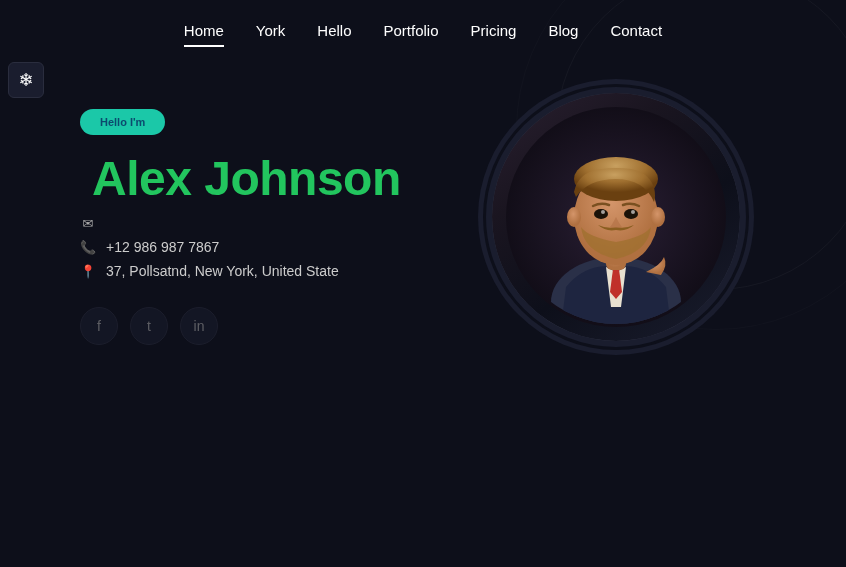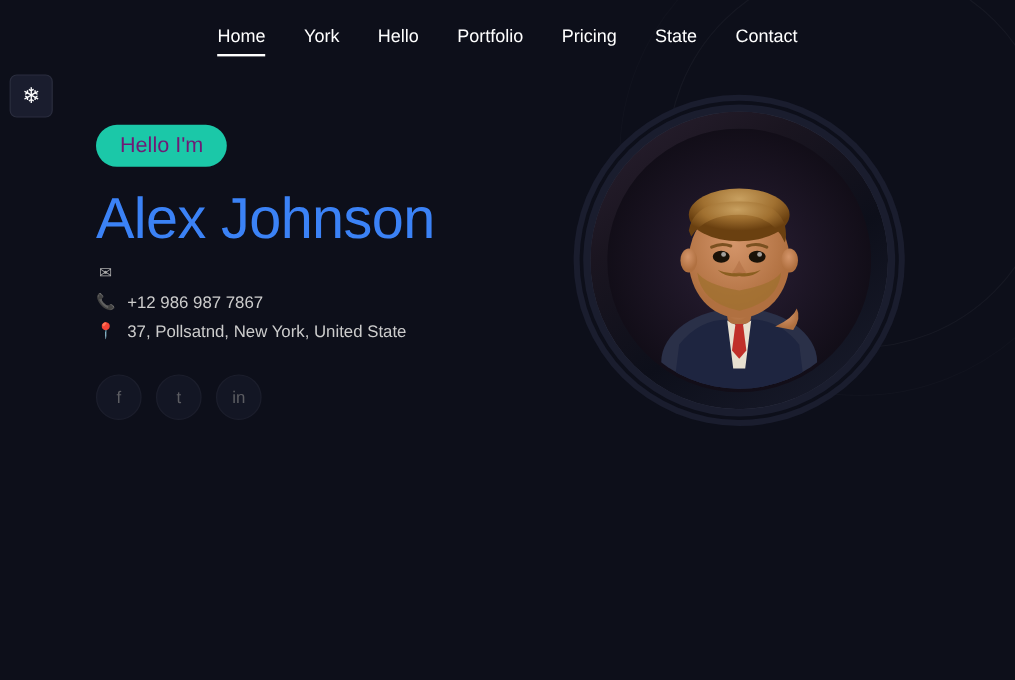--- a/index.html
+++ b/index.html
@@ -73,36 +73,37 @@
       position: relative;
     }
 
     .left-content {
       max-width: 420px;
     }
 
     .hello-badge {
       display: inline-block;
       background: #1bc8a8;
-      color: #701a75;
-      font-size: 18px;
-      font-weight: 400;
+      color: #0c4a6e;
+      font-size: 11px;
+      font-weight: 700;
       padding: 7px 20px;
       border-radius: 30px;
       margin-bottom: 18px;
       cursor: pointer;
     }
 
     .name-title {
       font-size: 48px;
-      font-weight: 400;
-      color: #3b82f6;
+      font-weight: 700;
+      color: #22c55e;
       line-height: 1.1;
       margin-bottom: 10px;
       letter-spacing: -0.5px;
+      margin-left: 12px;
     }
 
     .job-title {
       font-size: 18px;
       font-weight: 700;
       color: #ffffff;
       margin-bottom: 24px;
     }
 
     .contact-info {
@@ -225,21 +226,21 @@
   </style>
 </head>
 <body>
 
 <nav>
   <a class="active">Home</a>
   <a>York</a>
   <a>Hello</a>
   <a>Portfolio</a>
   <a>Pricing</a>
-  <a>State</a>
+  <a>Blog</a>
   <a>Contact</a>
 </nav>
 
 <div class="snowflake-btn">
   <span>❄</span>
 </div>
 
 <div class="deco-circle-1"></div>
 <div class="deco-circle-2"></div>
 

